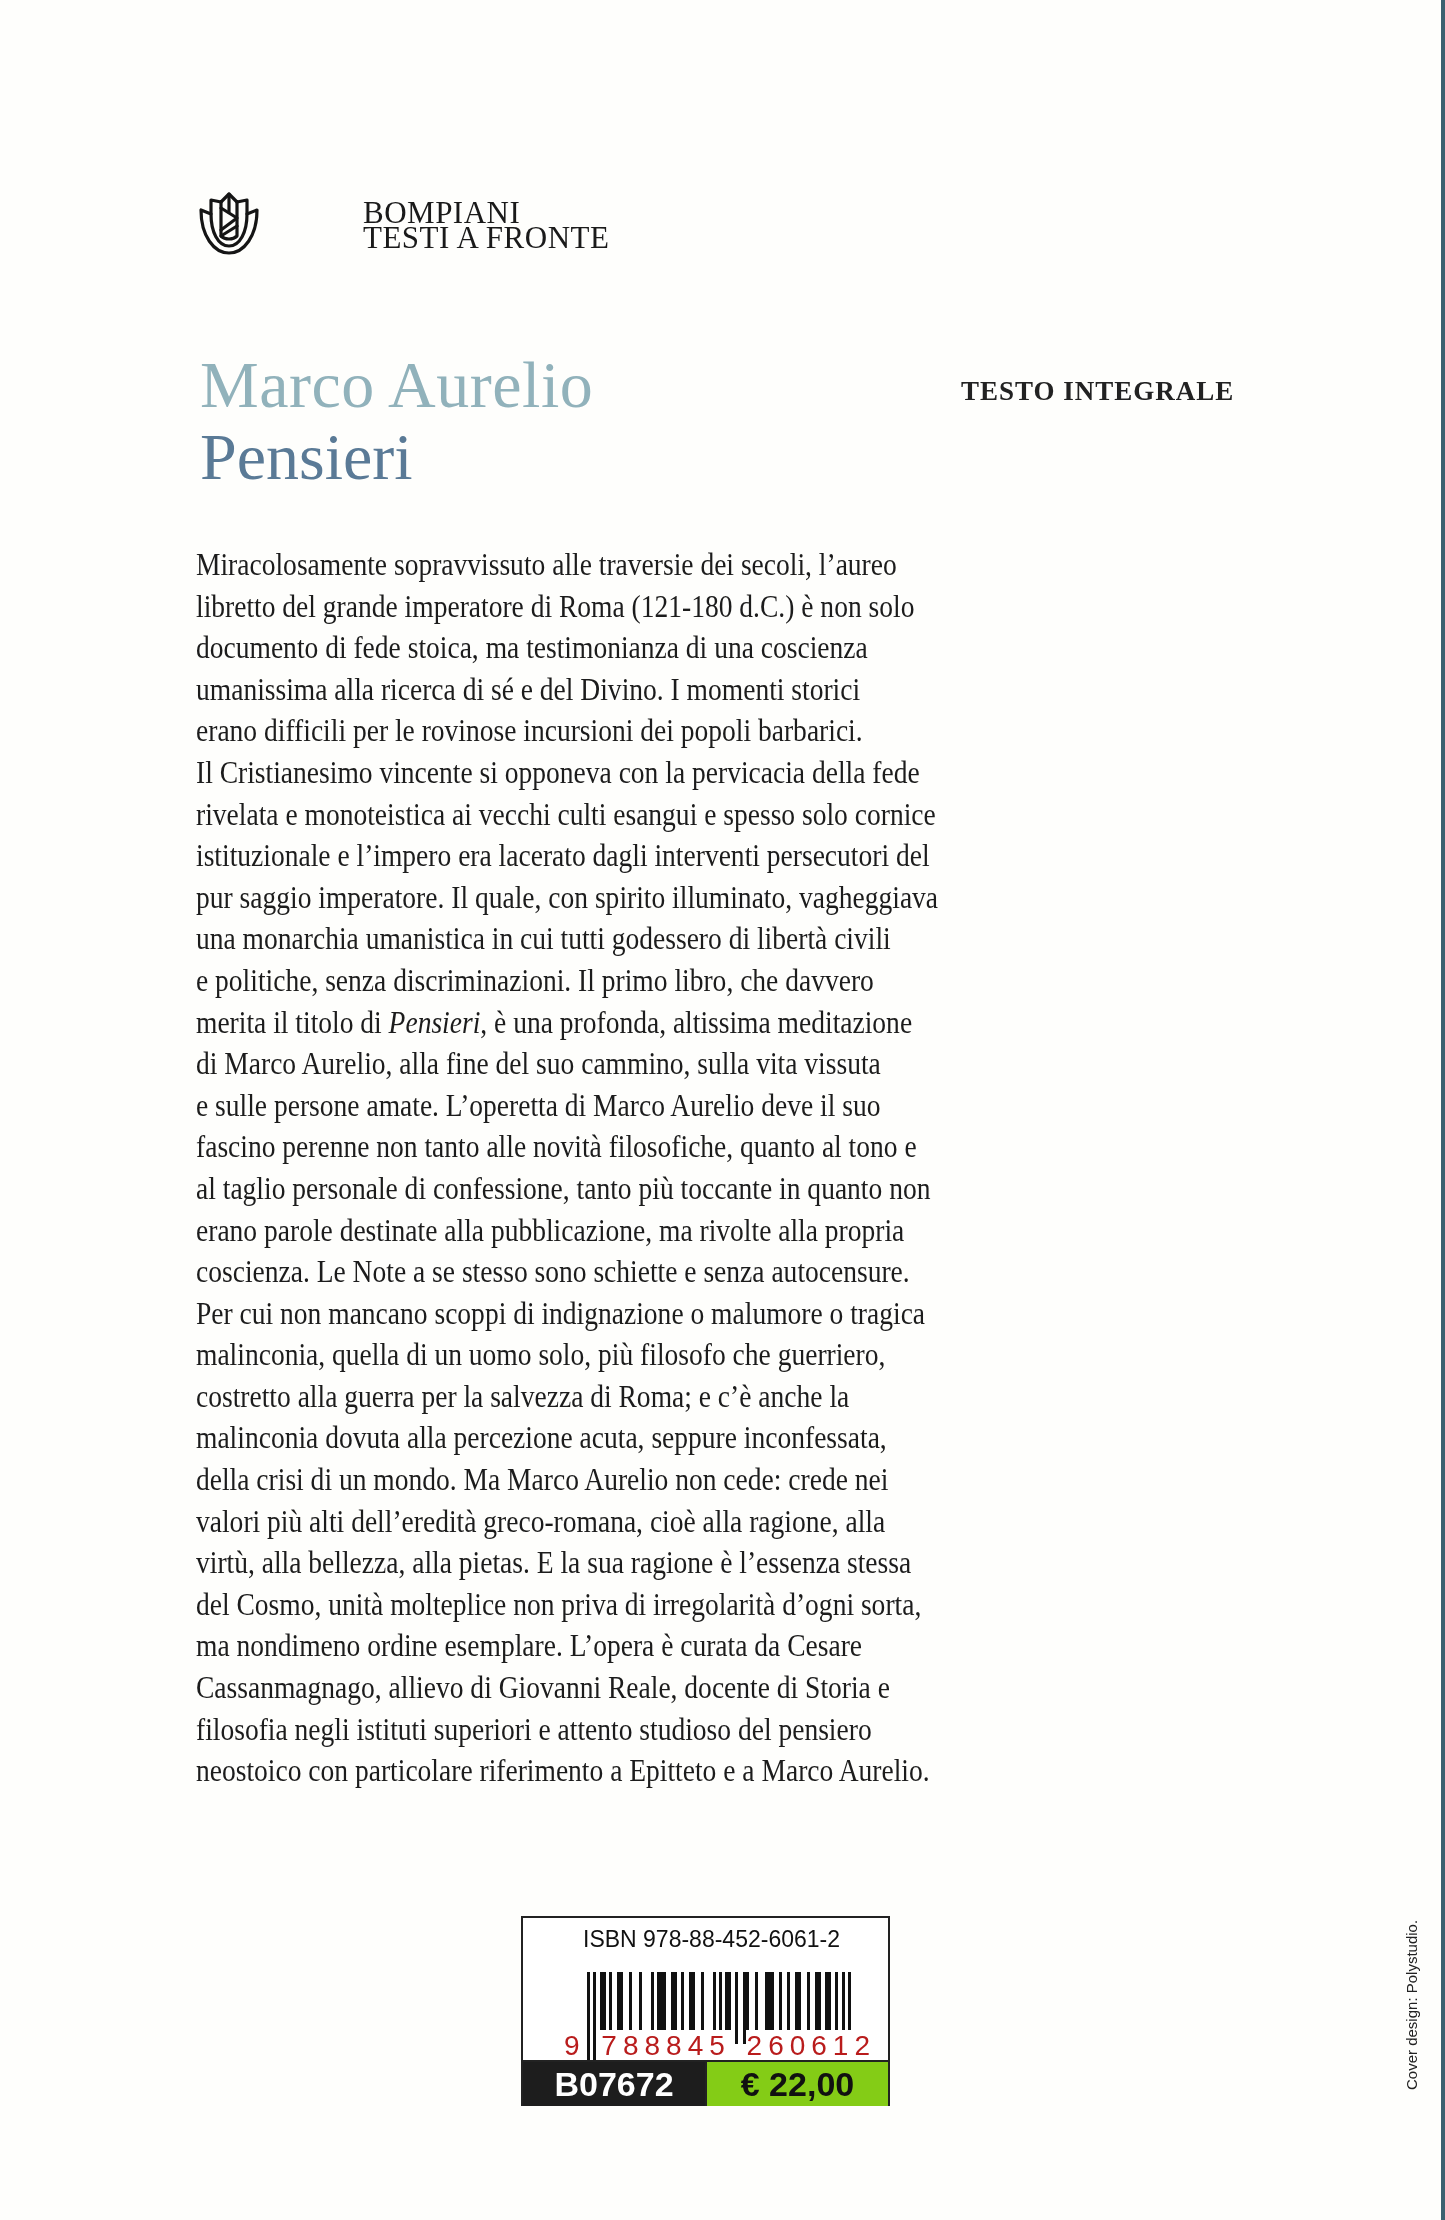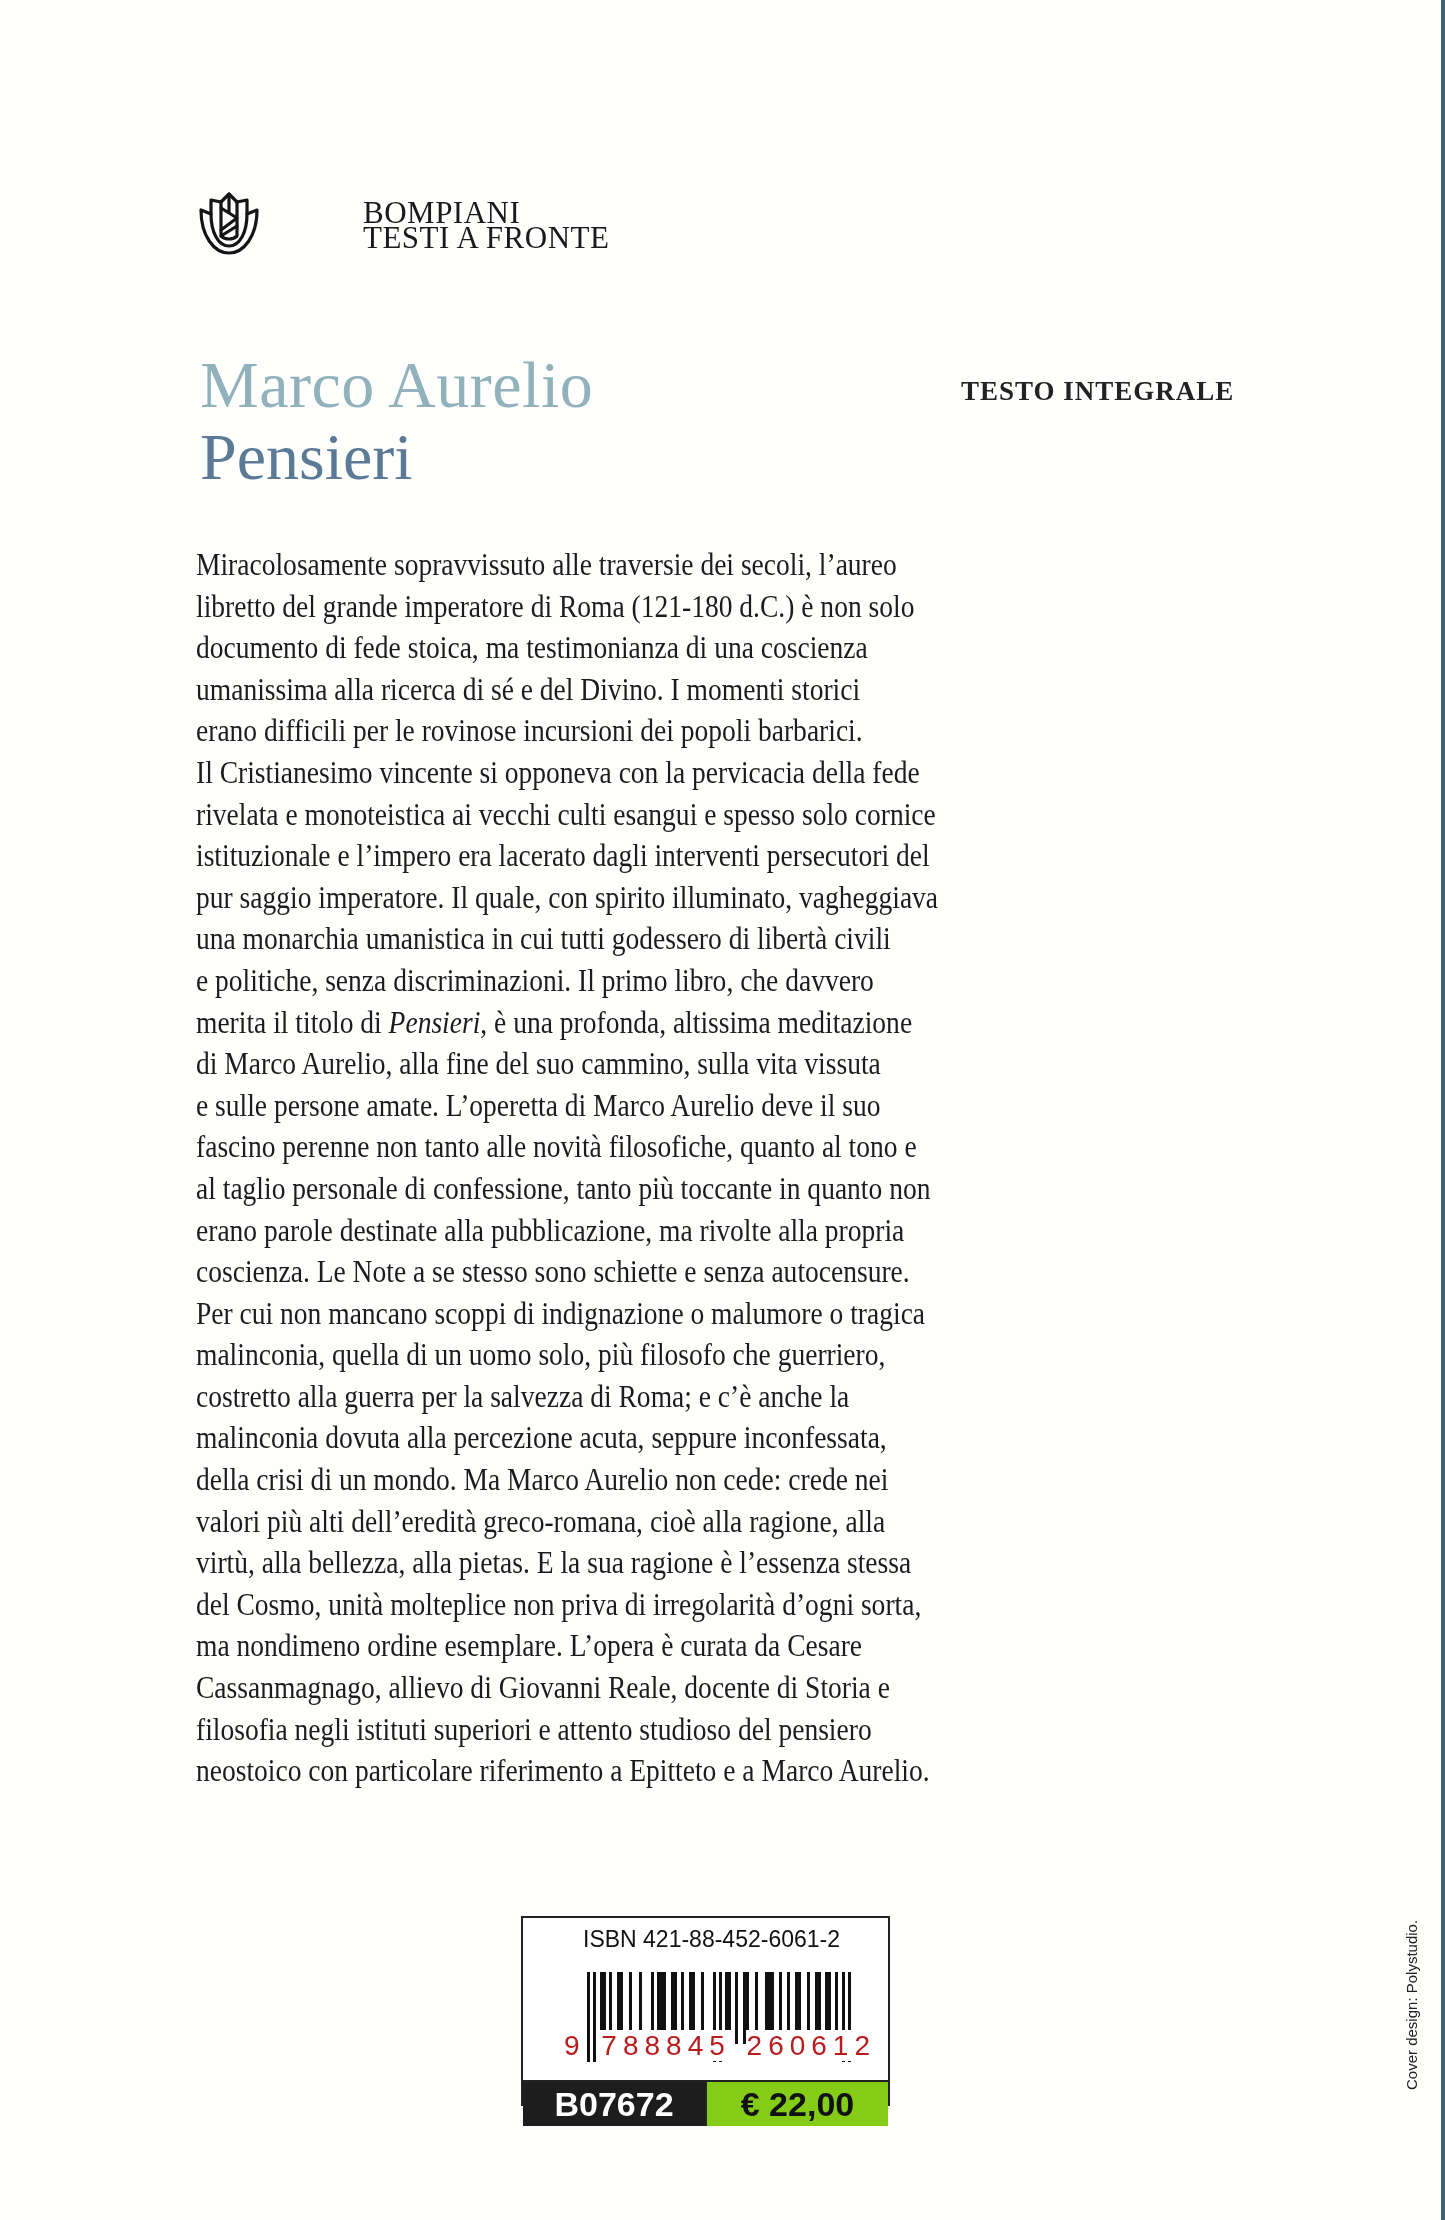--- a/index.html
+++ b/index.html
@@ -57,21 +57,21 @@
   .bars {
     position: absolute; left: 64px; top: 54px; width: 264px; height: 90px;
   }
   .ean-digits {
     position: absolute; left: 40px; top: 112px; width: 300px;
     font-size: 28px; color: #b91c1c; white-space: nowrap; letter-spacing: 6px;
   }
   .ean-digits span { background: #fff; padding: 0 1px; }
   .code-row {
     position: absolute; left: 0; top: 142px; width: 365px; height: 44px;
-    border-top: 2px solid #222; display: flex; margin-top: 20px;
+    border-top: 2px solid #222; display: flex;
   }
   .code-cell {
     width: 182px; background: #1d1d1d; color: #fff; font-weight: bold;
     font-size: 34px; display: flex; align-items: center; justify-content: center;
   }
   .price-cell {
     flex: 1; background: #84cc16; color: #111; font-weight: bold; font-size: 34px;
     display: flex; align-items: center; justify-content: center;
     border-left: 2px solid #222;
   }
@@ -132,21 +132,21 @@
   <span class="line">valori più alti dell’eredità greco-romana, cioè alla ragione, alla</span>
   <span class="line">virtù, alla bellezza, alla pietas. E la sua ragione è l’essenza stessa</span>
   <span class="line">del Cosmo, unità molteplice non priva di irregolarità d’ogni sorta,</span>
   <span class="line">ma nondimeno ordine esemplare. L’opera è curata da Cesare</span>
   <span class="line">Cassanmagnago, allievo di Giovanni Reale, docente di Storia e</span>
   <span class="line">filosofia negli istituti superiori e attento studioso del pensiero</span>
   <span class="line">neostoico con particolare riferimento a Epitteto e a Marco Aurelio.</span>
 </div>
 
 <div class="barcode-box">
-  <div class="isbn">ISBN 421-88-452-6061-2</div>
+  <div class="isbn">ISBN 978-88-452-6061-2</div>
   <svg class="bars" viewBox="0 0 264 90" preserveAspectRatio="none">
     <g fill="#111">
       <rect x="0" y="0" width="3" height="90"></rect>
         <rect x="6" y="0" width="3" height="90"></rect>
       <rect x="13" y="0" width="6" height="72"></rect>
         <rect x="22" y="0" width="3" height="72"></rect>
       <rect x="30" y="0" width="6" height="72"></rect>
         <rect x="42" y="0" width="3" height="72"></rect>
       <rect x="52" y="0" width="3" height="72"></rect>
         <rect x="64" y="0" width="3" height="72"></rect>

